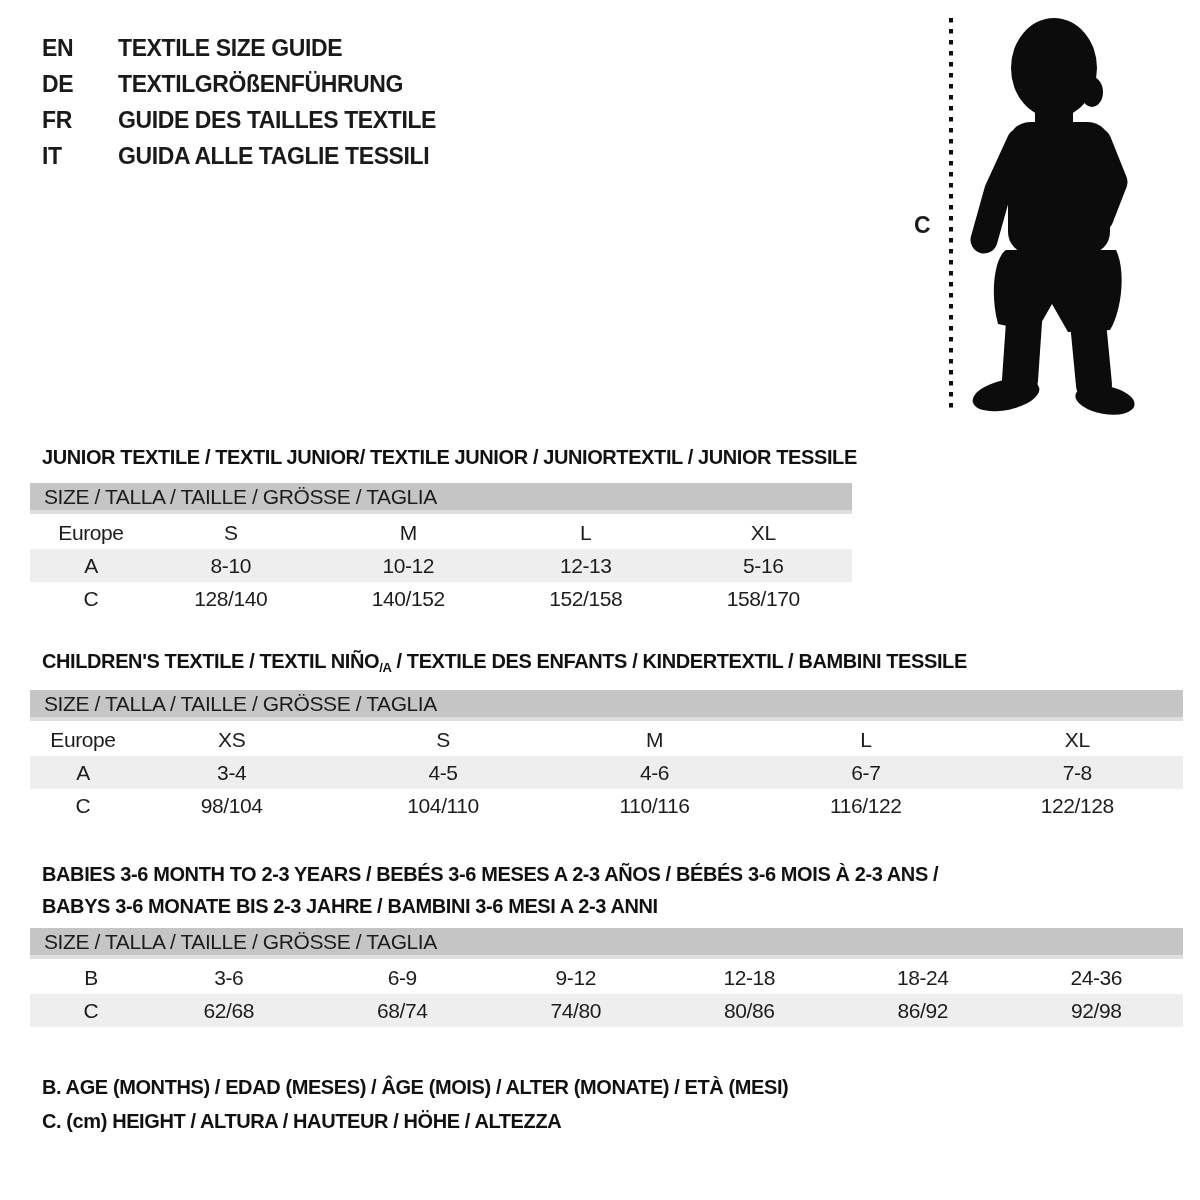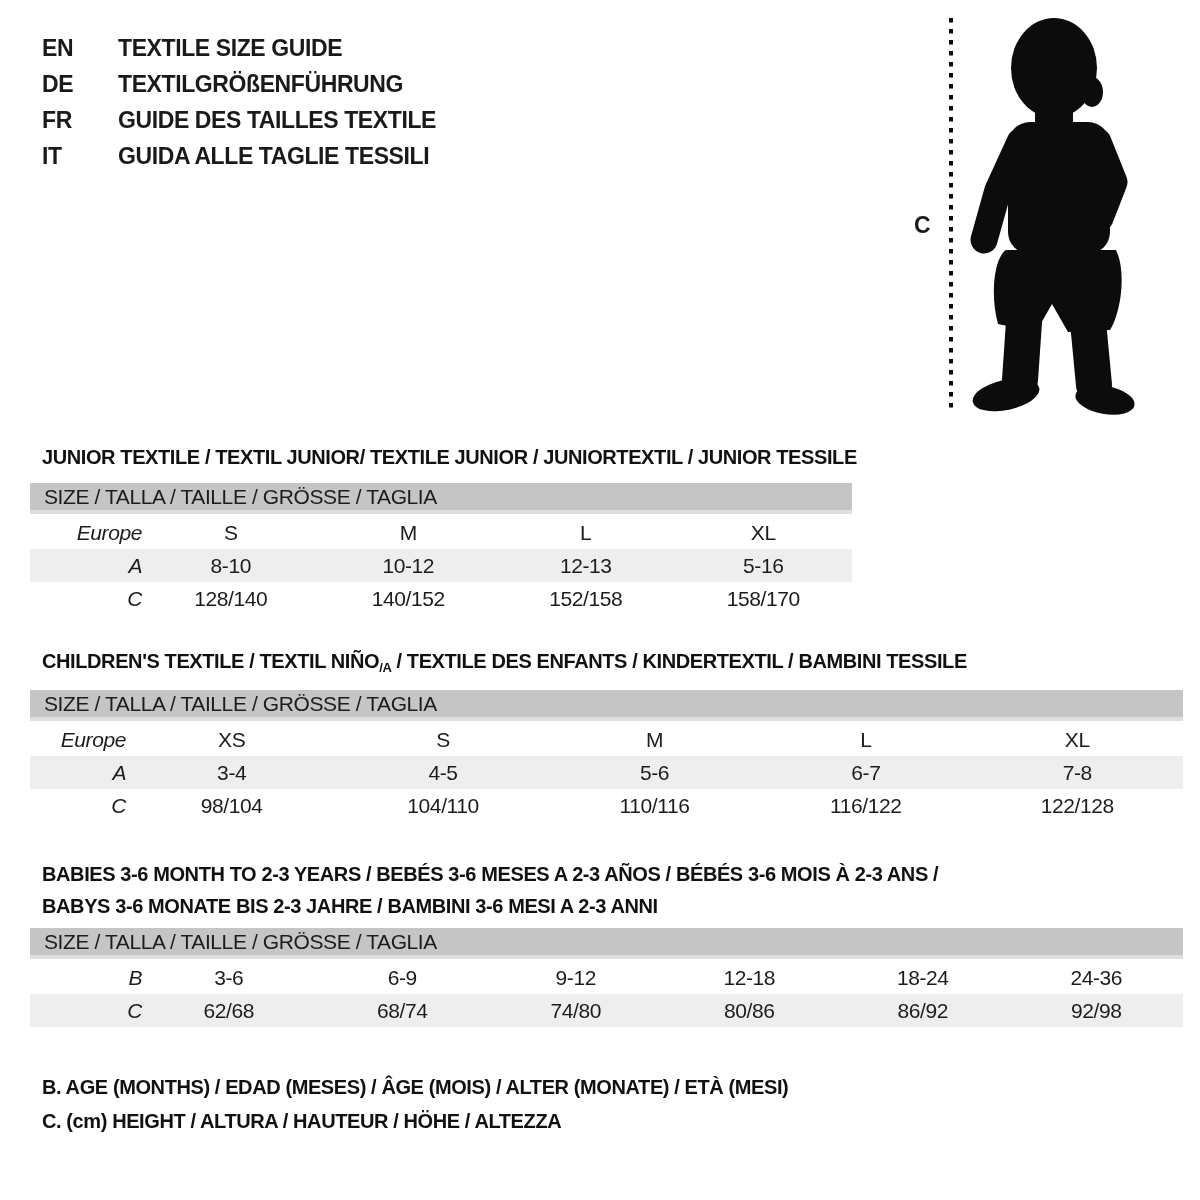--- a/index.html
+++ b/index.html
@@ -27,21 +27,21 @@
   .w-junior{left:30px;top:483px;width:822px;}
   .w-children{left:30px;top:690px;width:1153px;}
   .w-babies{left:30px;top:928px;width:1153px;}
   .size-band{height:27px;background:#c5c5c5;border-bottom:4px solid #dedede;
     margin-bottom:2px;display:flex;align-items:center;padding-left:14px;
     box-sizing:border-box;font-size:21px;letter-spacing:-0.4px;color:#1c1c1c;}
   .size-band{box-sizing:content-box;}
   table.size-table{width:100%;border-collapse:collapse;table-layout:fixed;
     font-size:21px;letter-spacing:-0.4px;color:#1c1c1c;}
   table.size-table td{height:33px;text-align:center;padding:0;overflow:hidden;}
-  table.size-table td.rl{text-align:right;padding-left:10px;font-style:italic;}
+  table.size-table td.rl{text-align:center;padding-left:10px;}
   tr.alt{background:#eeeeee;}
   .w-junior col.c0{width:112px;}
   .w-children col.c0{width:96px;}
   .w-babies col.c0{width:112px;}
   
   .legend{position:absolute;left:42px;top:1070px;}
   .legend-line{font-size:20px;font-weight:700;letter-spacing:-0.4px;
     line-height:34px;white-space:nowrap;color:#111;}
 </style>
 </head>
@@ -141,21 +141,21 @@
           <td>XS</td>
           <td>S</td>
           <td>M</td>
           <td>L</td>
           <td>XL</td>
         </tr>
         <tr class="alt">
           <td class="rl">A</td>
           <td>3-4</td>
           <td>4-5</td>
-          <td>5-6</td>
+          <td>4-6</td>
           <td>6-7</td>
           <td>7-8</td>
         </tr>
         <tr>
           <td class="rl">C</td>
           <td>98/104</td>
           <td>104/110</td>
           <td>110/116</td>
           <td>116/122</td>
           <td>122/128</td>

